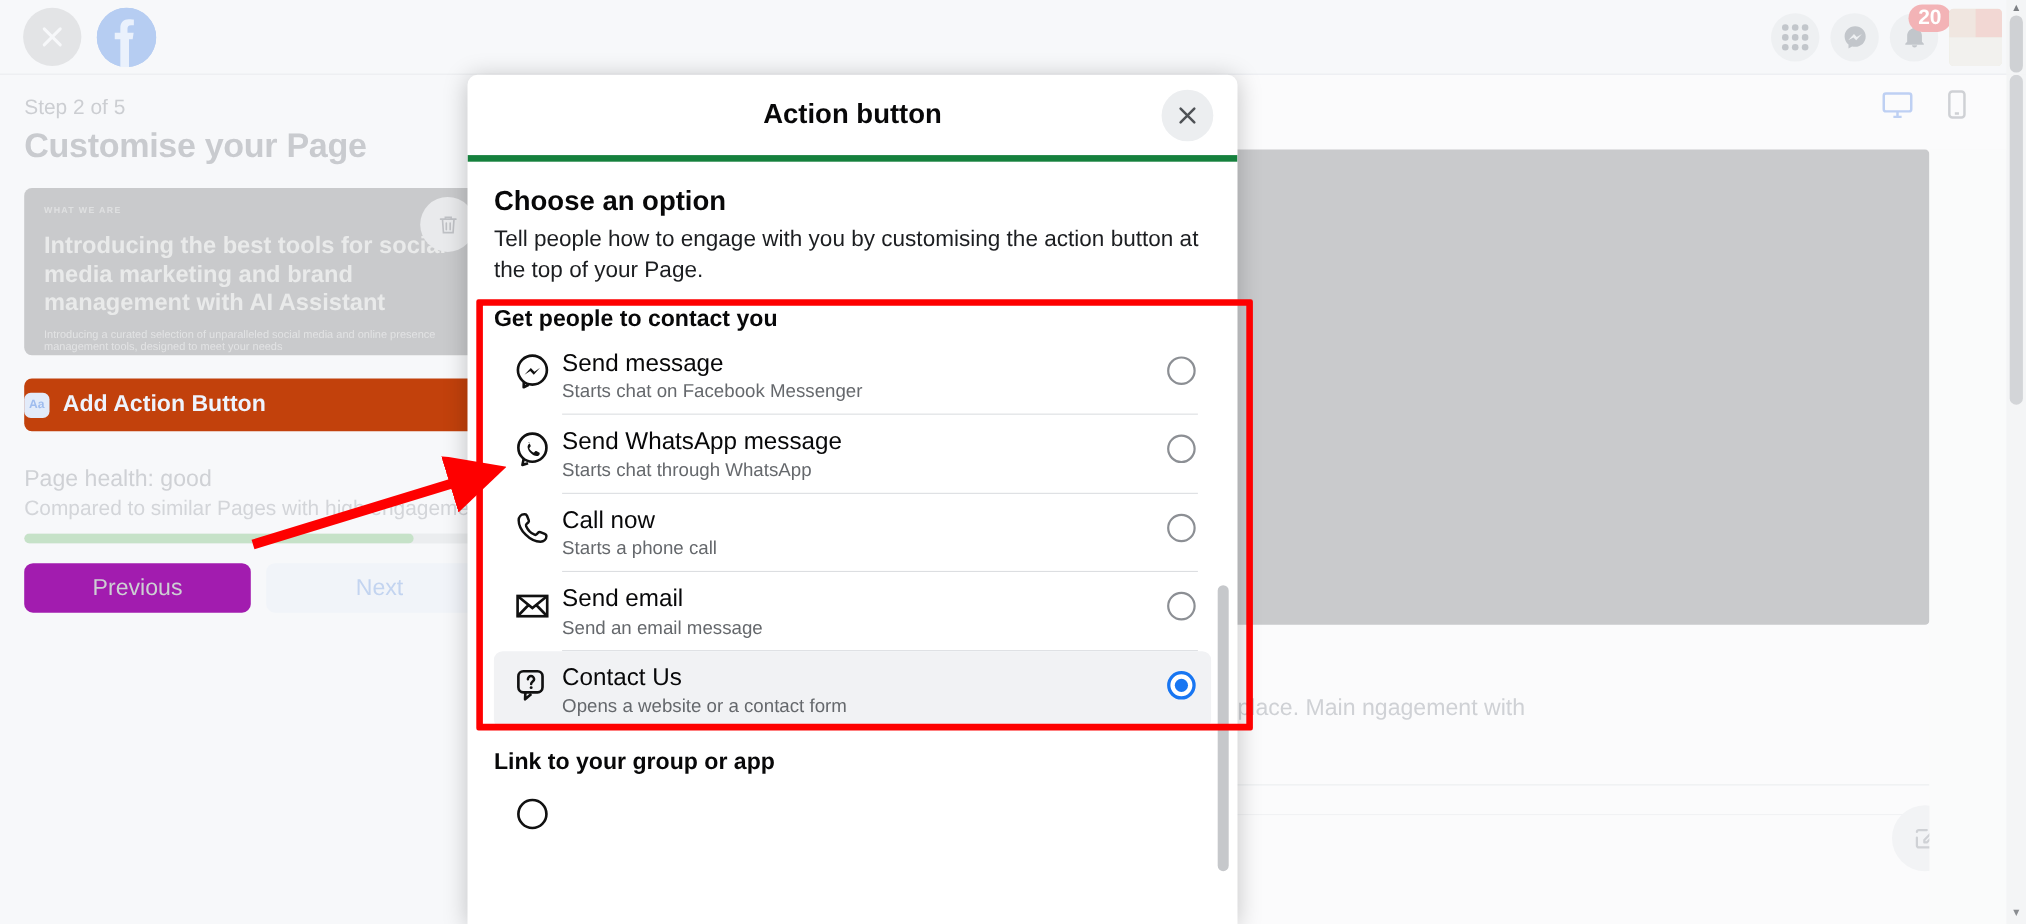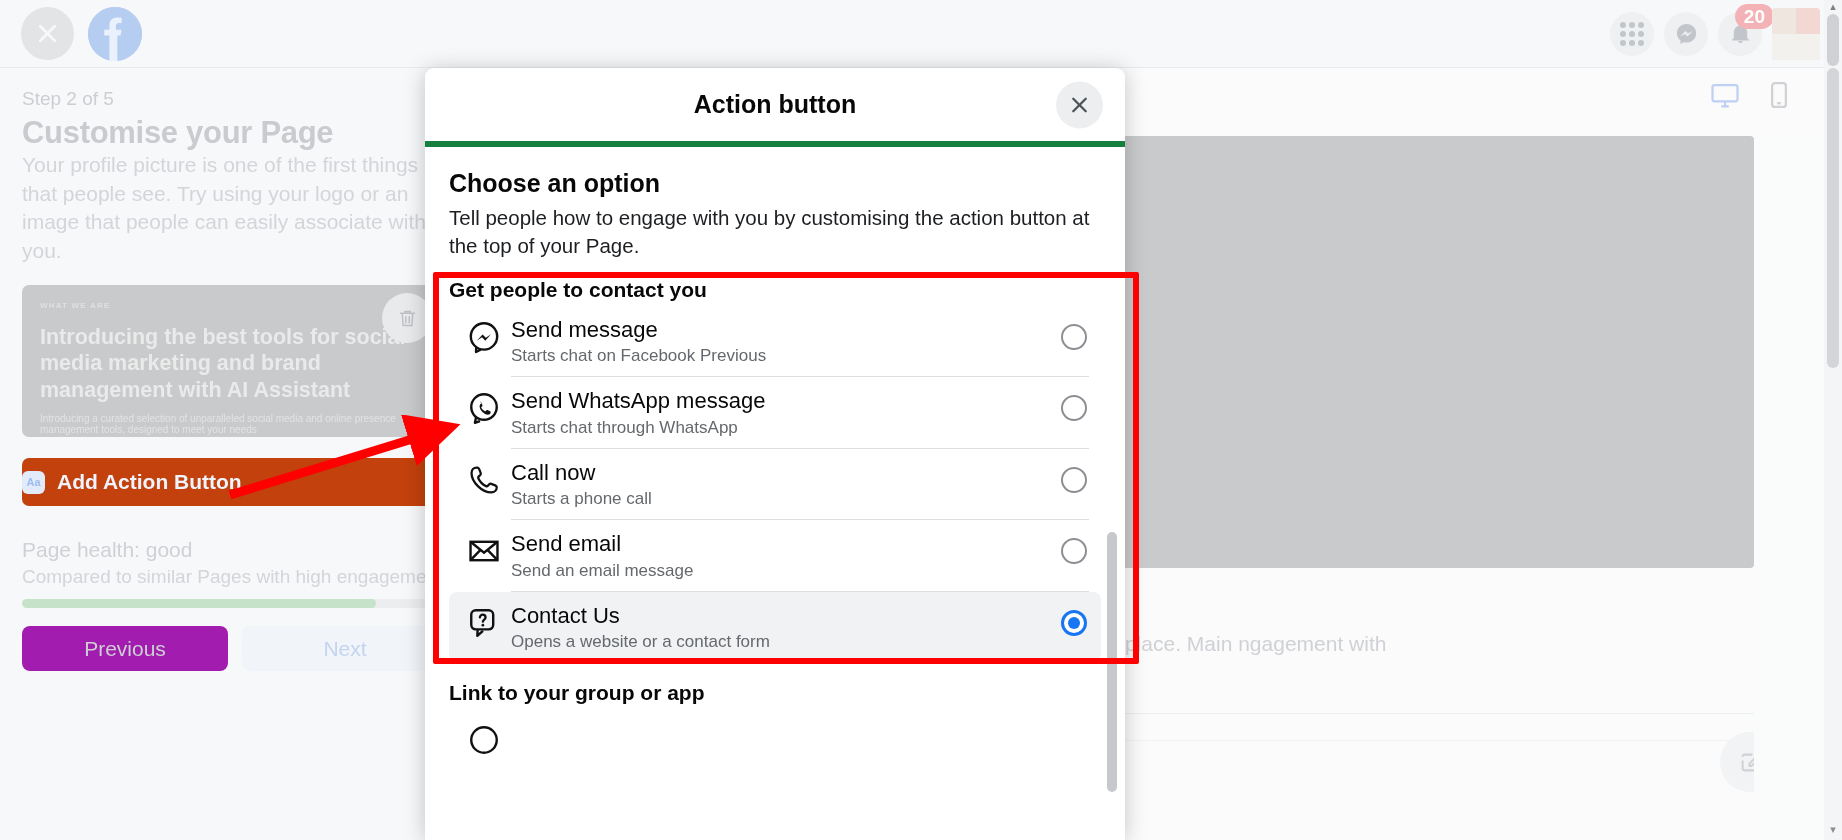--- a/index.html
+++ b/index.html
@@ -224,21 +224,20 @@
           <span class="a1"></span>
             <span class="a2"></span>
             <span class="a3"></span>
         </div>
       </div>
     </div>
 
     <div class="left-col">
       <div class="step-label">Step 2 of 5</div>
       <div class="step-title">Customise your Page</div>
-      <div class="step-desc">Your profile picture is one of the first things that people see. Try using your logo or an image that people can easily associate with you.</div>
 
       <div class="preview-card">
         <div class="pc-kicker">WHAT WE ARE</div>
         <div class="pc-title">Introducing the best tools for social media marketing and brand management with AI Assistant</div>
         <div class="pc-sub">Introducing a curated selection of unparalleled social media and online presence management tools, designed to meet your needs</div>
 
         <div class="trash-btn">
           <svg viewBox="0 0 24 24">
             <path d="M4 6h16M9 6V4h6v2M6 6l1 14h10l1-14M10 10v7M14 10v7" stroke-linecap="round"></path>
           </svg>
@@ -325,21 +324,21 @@
             <div class="opt-row">
               <div class="opt-icon">
                 <svg viewBox="0 0 24 24">
                   <circle cx="12" cy="11.6" r="9.3" fill="none" stroke="#111" stroke-width="1.7"></circle>
                   <path d="M6.5 19.2 6.4 22.6 9.6 21" fill="none" stroke="#111" stroke-width="1.7" stroke-linejoin="round"></path>
                   <path d="M6.9 14.6 11 10.2l2.3 2.4 3.6-2.5-4 4.5-2.3-2.4-3.7 2.4z" fill="#111"></path>
                 </svg>
               </div>
               <div class="opt-main">
                 <div class="opt-label">Send message</div>
-                <div class="opt-sub">Starts chat on Facebook Previous</div>
+                <div class="opt-sub">Starts chat on Facebook Messenger</div>
               </div>
               <div class="radio"></div>
             </div>
             <div class="opt-sep"></div>
             <div class="opt-row">
               <div class="opt-icon">
                 <svg viewBox="0 0 24 24">
                   <circle cx="12" cy="11.3" r="9" fill="none" stroke="#111" stroke-width="1.7"></circle>
                   <path d="M6.4 18.6 5.6 22.4 9.2 21.2" fill="none" stroke="#111" stroke-width="1.7" stroke-linejoin="round"></path>
                   <path d="M9.3 7.6c.3 0 .6 0 .8.5l.8 1.9c.1.3 0 .5-.2.7l-.5.6c-.2.2-.2.4-.1.6.4.8 1.6 2 2.5 2.4.2.1.4.1.6-.1l.6-.6c.2-.2.4-.3.7-.2l1.8.9c.4.2.4.5.4.8-.1 1-1 1.6-1.9 1.6-2.7 0-5.7-3.1-5.9-5.8 0-1 .5-2 1.4-2.3z" fill="#111"></path>

